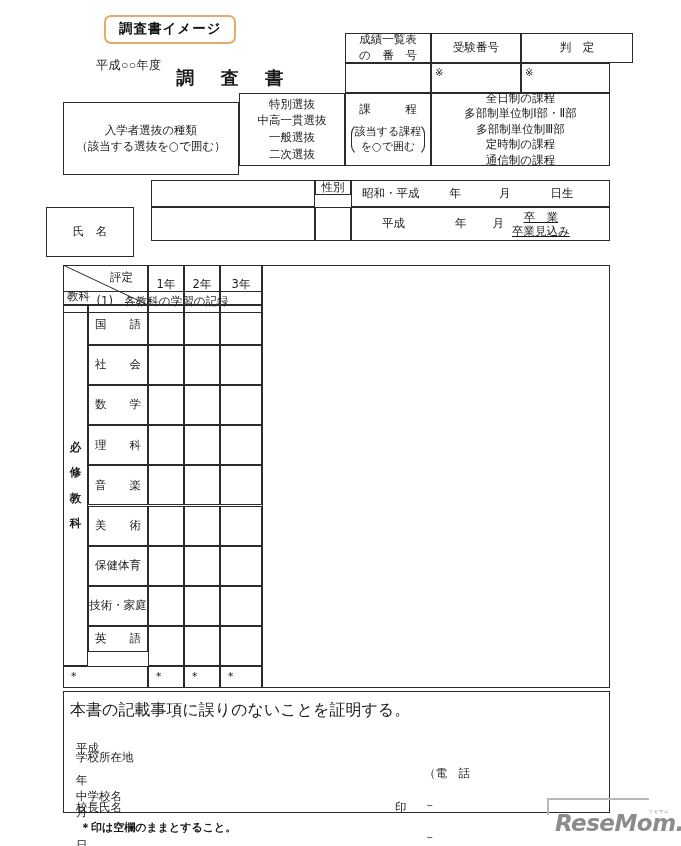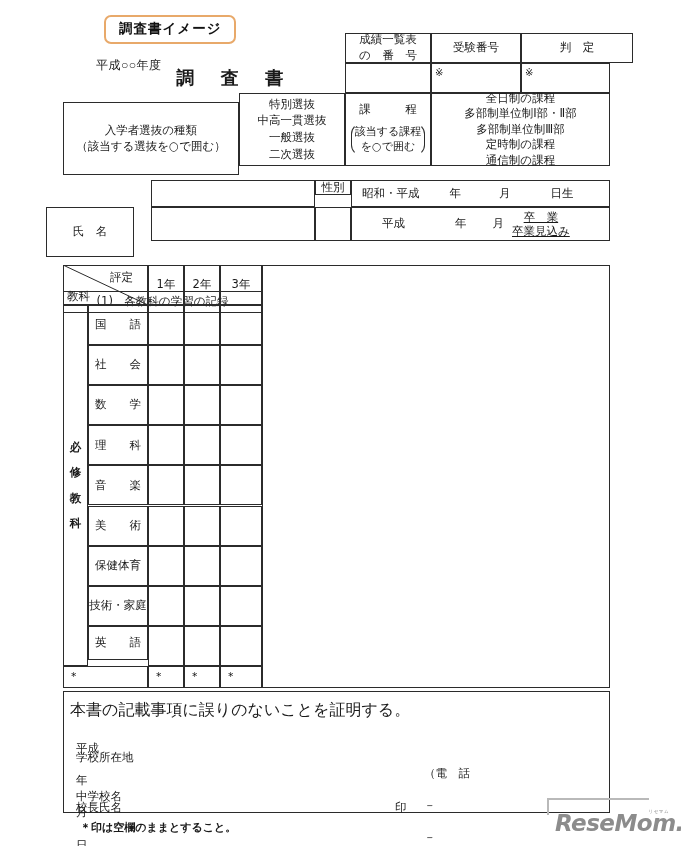--- a/index.html
+++ b/index.html
@@ -293,21 +293,21 @@
       <div class="cellbox" style="left: 184px; top: 505.5px; width: 36px; height: 40.1px;"></div>
       <div class="cellbox" style="left: 220px; top: 505.5px; width: 42px; height: 40.1px;"></div>
       <div class="cellbox" style="left: 88px; top: 545.6px; width: 60px; height: 40.1px;">保健体育</div>
       <div class="cellbox" style="left: 148px; top: 545.6px; width: 36px; height: 40.1px;"></div>
       <div class="cellbox" style="left: 184px; top: 545.6px; width: 36px; height: 40.1px;"></div>
       <div class="cellbox" style="left: 220px; top: 545.6px; width: 42px; height: 40.1px;"></div>
       <div class="cellbox" style="left: 88px; top: 585.7px; width: 60px; height: 40.1px;">技術・家庭</div>
       <div class="cellbox" style="left: 148px; top: 585.7px; width: 36px; height: 40.1px;"></div>
       <div class="cellbox" style="left: 184px; top: 585.7px; width: 36px; height: 40.1px;"></div>
       <div class="cellbox" style="left: 220px; top: 585.7px; width: 42px; height: 40.1px;"></div>
-      <div class="cellbox" style="left: 88px; top: 625.8px; width: 60px; height: 34px;">英　　語</div>
+      <div class="cellbox" style="left: 88px; top: 625.8px; width: 60px; height: 26px;">英　　語</div>
       <div class="cellbox" style="left: 148px; top: 625.8px; width: 36px; height: 40.1px;"></div>
       <div class="cellbox" style="left: 184px; top: 625.8px; width: 36px; height: 40.1px;"></div>
       <div class="cellbox" style="left: 220px; top: 625.8px; width: 42px; height: 40.1px;"></div>
     </div>
 
   <div class="cellbox tl" style="left:63px; top:666px; width:85px; height:22px; padding-left:4px; align-items:center;">
     <span>＊</span>
   </div>
   <div class="cellbox tl" style="left:148px; top:666px; width:36px; height:22px; padding-left:4px; align-items:center;">
     <span>＊</span>

